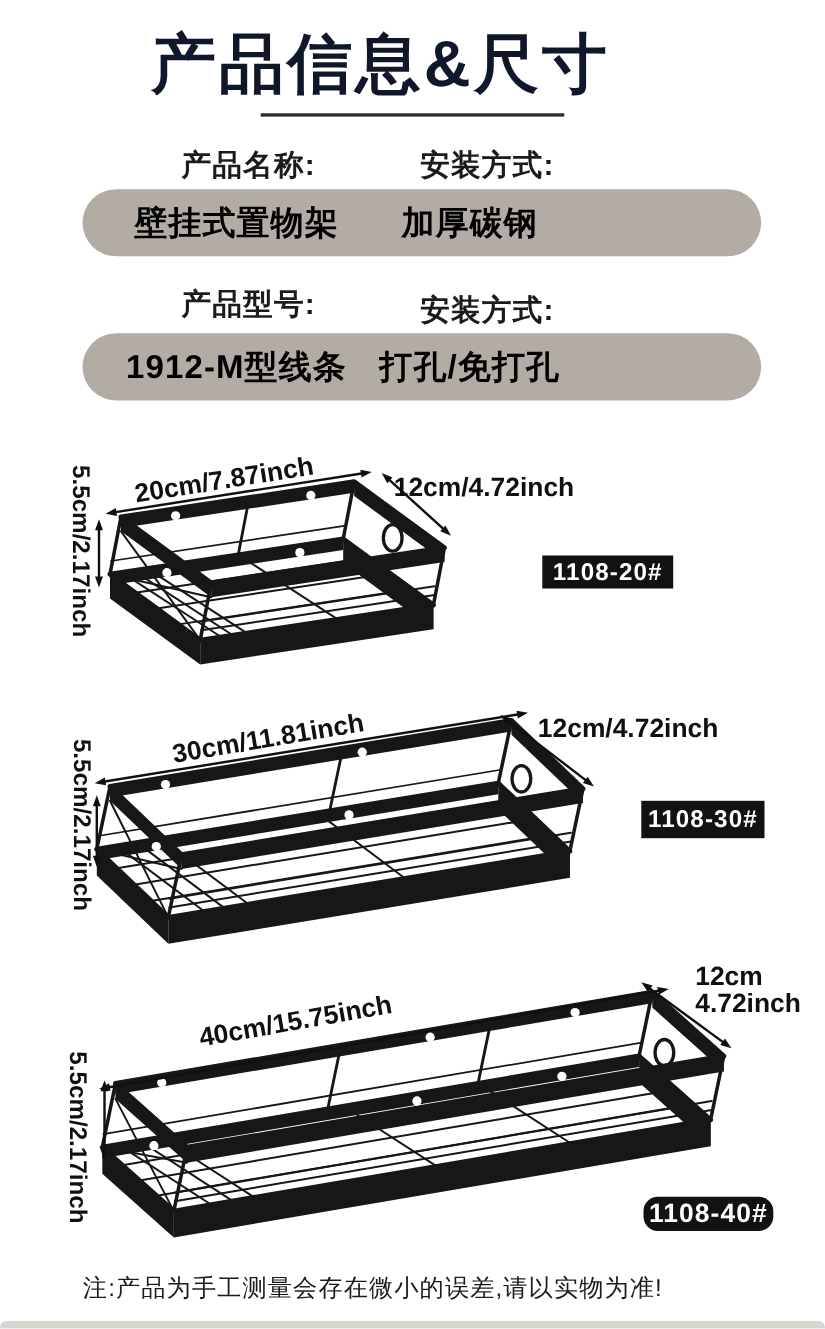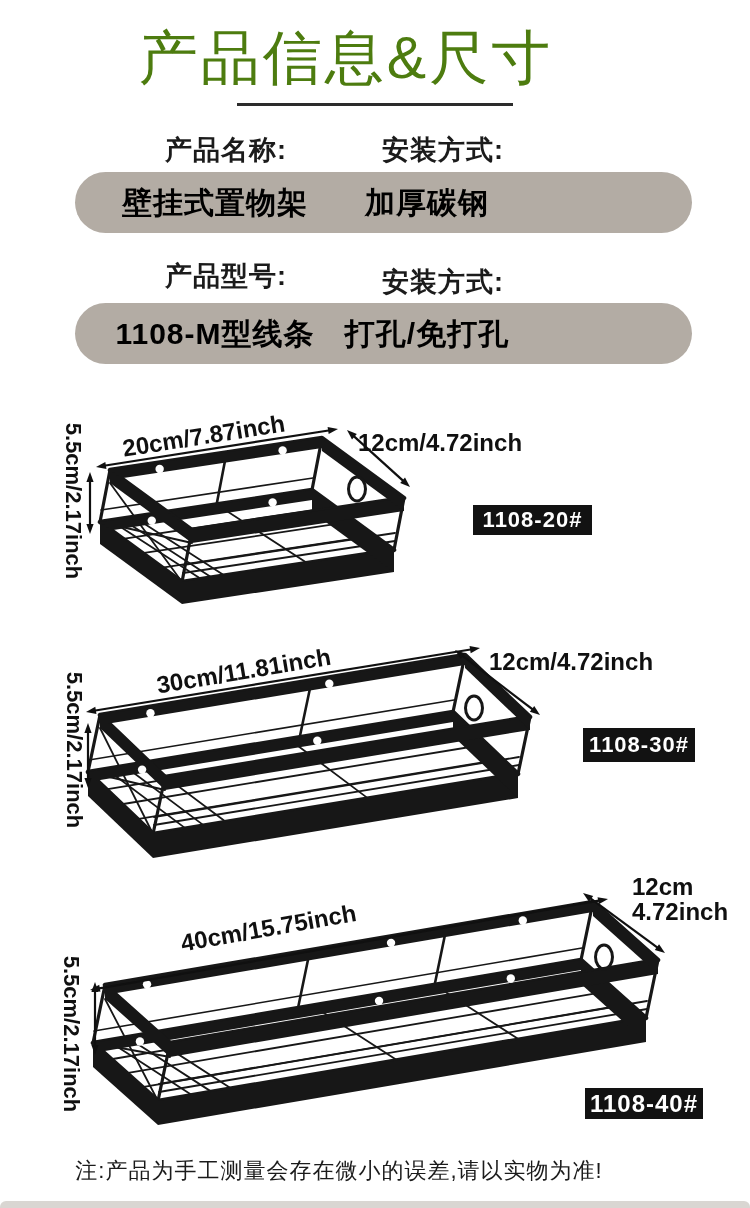--- a/index.html
+++ b/index.html
@@ -1,20 +1,20 @@
 <!DOCTYPE html>
 <html><head>
 <meta charset="utf-8">
 <style>
   html,body{margin:0;padding:0;background:#fff;}
   .page{position:relative;width:750px;height:1208px;background:#ffffff;overflow:hidden;
         font-family:"Liberation Sans","DejaVu Sans",sans-serif;color:#1c1c1c;}
 
   .title{position:absolute;top:22px;left:0;width:692px;text-align:center;
-         font-size:59px;font-weight:400;color:#4d7c0f;letter-spacing:3px;line-height:72px;}
+         font-size:59px;font-weight:700;color:#0f172a;letter-spacing:3px;line-height:72px;}
   .title-underline{position:absolute;top:103px;left:237px;width:276px;height:3px;background:#2c2c2c;}
 
   .spec-label{position:absolute;font-size:27px;font-weight:700;color:#1b1b1b;letter-spacing:1px;white-space:nowrap;}
   .lbl-r1-l{top:132px;left:165px;}
   .lbl-r1-r{top:132px;left:382px;}
   .lbl-r2-l{top:258px;left:165px;text-align:right;}
   .lbl-r2-r{top:264px;left:382px;}
 
   .pill{position:absolute;left:75px;width:617px;height:61px;border-radius:31px;background:#b3aca4;}
   .pill1{top:172px;}
@@ -24,23 +24,23 @@
   .pv-left{left:140px;}
   .pv-right{left:352px;}
 
   .shelf-svg{position:absolute;}
   .svg1{left:40px;top:403px;}
   .svg2{left:40px;top:640px;}
   .svg3{left:30px;top:862px;}
 
   .badge{position:absolute;background:#121212;color:#ffffff;display:flex;align-items:center;justify-content:center;
          font-weight:600;letter-spacing:1px;white-space:nowrap;}
-  .badge1{left:473px;top:505px;width:119px;height:30px;font-size:22px;}
+  .badge1{left:493px;top:505px;width:119px;height:30px;font-size:22px;}
   .badge2{left:583px;top:728px;width:112px;height:34px;font-size:22px;}
-  .badge3{left:585px;top:1088px;width:118px;height:31px;font-size:24px;}
+  .badge3{left:585px;top:1088px;width:118px;height:31px;font-size:24px;border-radius:13px;}
 
   .note{position:absolute;top:1156px;left:0;width:678px;text-align:center;
         font-size:22px;font-weight:500;color:#1b1b1b;letter-spacing:1px;}
   .bottom-strip{position:absolute;top:1201px;left:0;width:750px;height:7px;background:#d9d6d2;border-radius:6px 6px 0 0;}
 </style>
 </head>
 <body>
 
 <div class="page">
 
@@ -50,21 +50,21 @@
   <span class="spec-label lbl-r1-l">产品名称:</span>
   <span class="spec-label lbl-r1-r">安装方式:</span>
   <div class="pill pill1">
     <span class="pill-val pv-left">壁挂式置物架</span>
     <span class="pill-val pv-right">加厚碳钢</span>
   </div>
 
   <span class="spec-label lbl-r2-l">产品型号:</span>
   <span class="spec-label lbl-r2-r">安装方式:</span>
   <div class="pill pill2">
-    <span class="pill-val pv-left">1108-M型线条</span>
+    <span class="pill-val pv-left">1912-M型线条</span>
     <span class="pill-val pv-right">打孔/免打孔</span>
   </div>
 
   <div id="shelves">
       <svg class="shelf-svg svg1" width="510" height="245" viewBox="0 0 510 245">
         <g>
           <line x1="70" y1="67" x2="60" y2="119" stroke="#171717" stroke-width="3.2" stroke-linecap="round"></line>
           <line x1="282" y1="35" x2="272" y2="87" stroke="#171717" stroke-width="3.2" stroke-linecap="round"></line>
           <line x1="152" y1="127" x2="142" y2="179" stroke="#171717" stroke-width="3.2" stroke-linecap="round"></line>
           <line x1="364" y1="95" x2="354" y2="147" stroke="#171717" stroke-width="3.2" stroke-linecap="round"></line>

